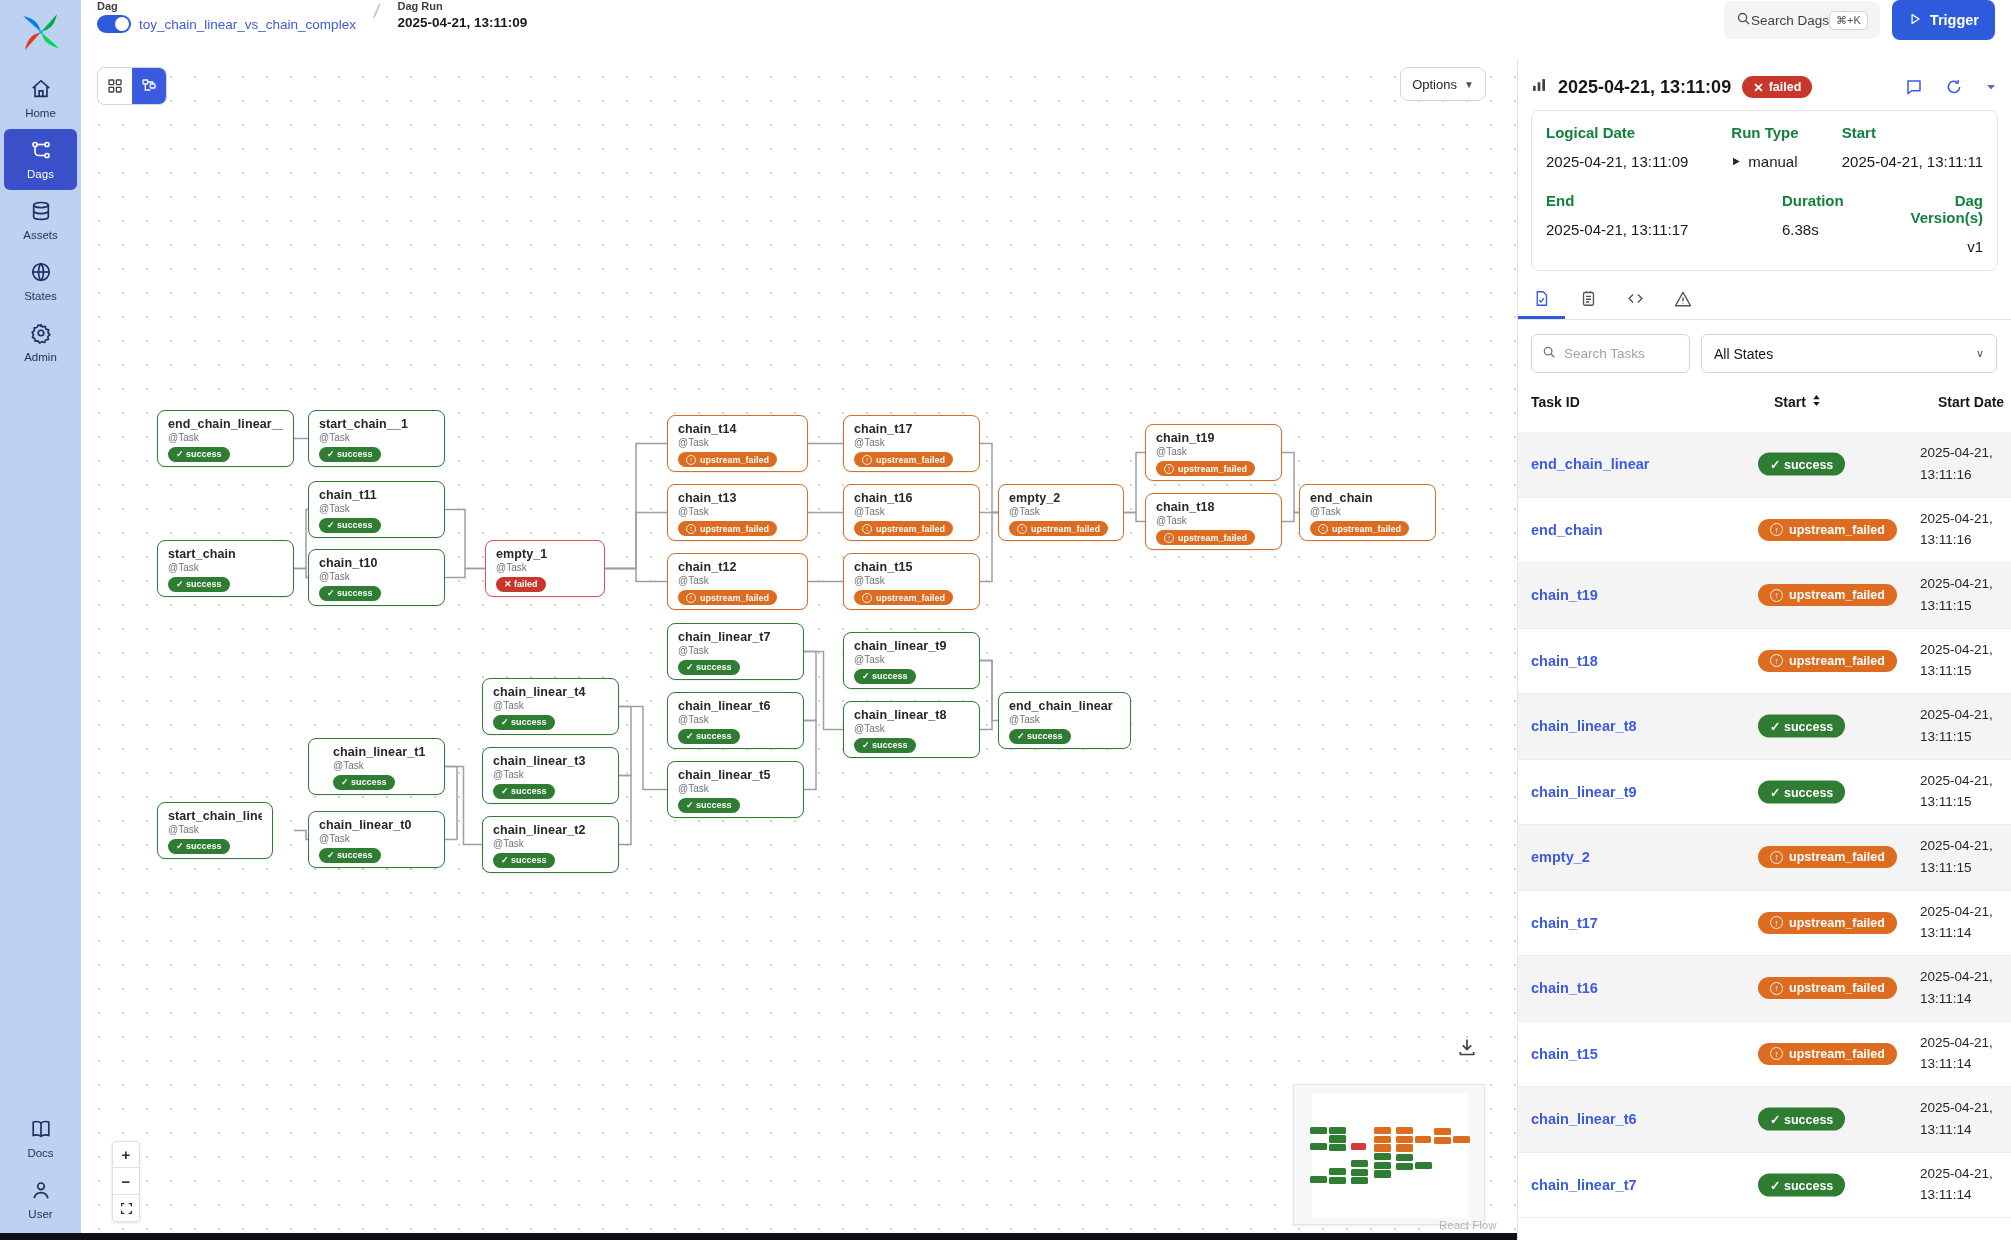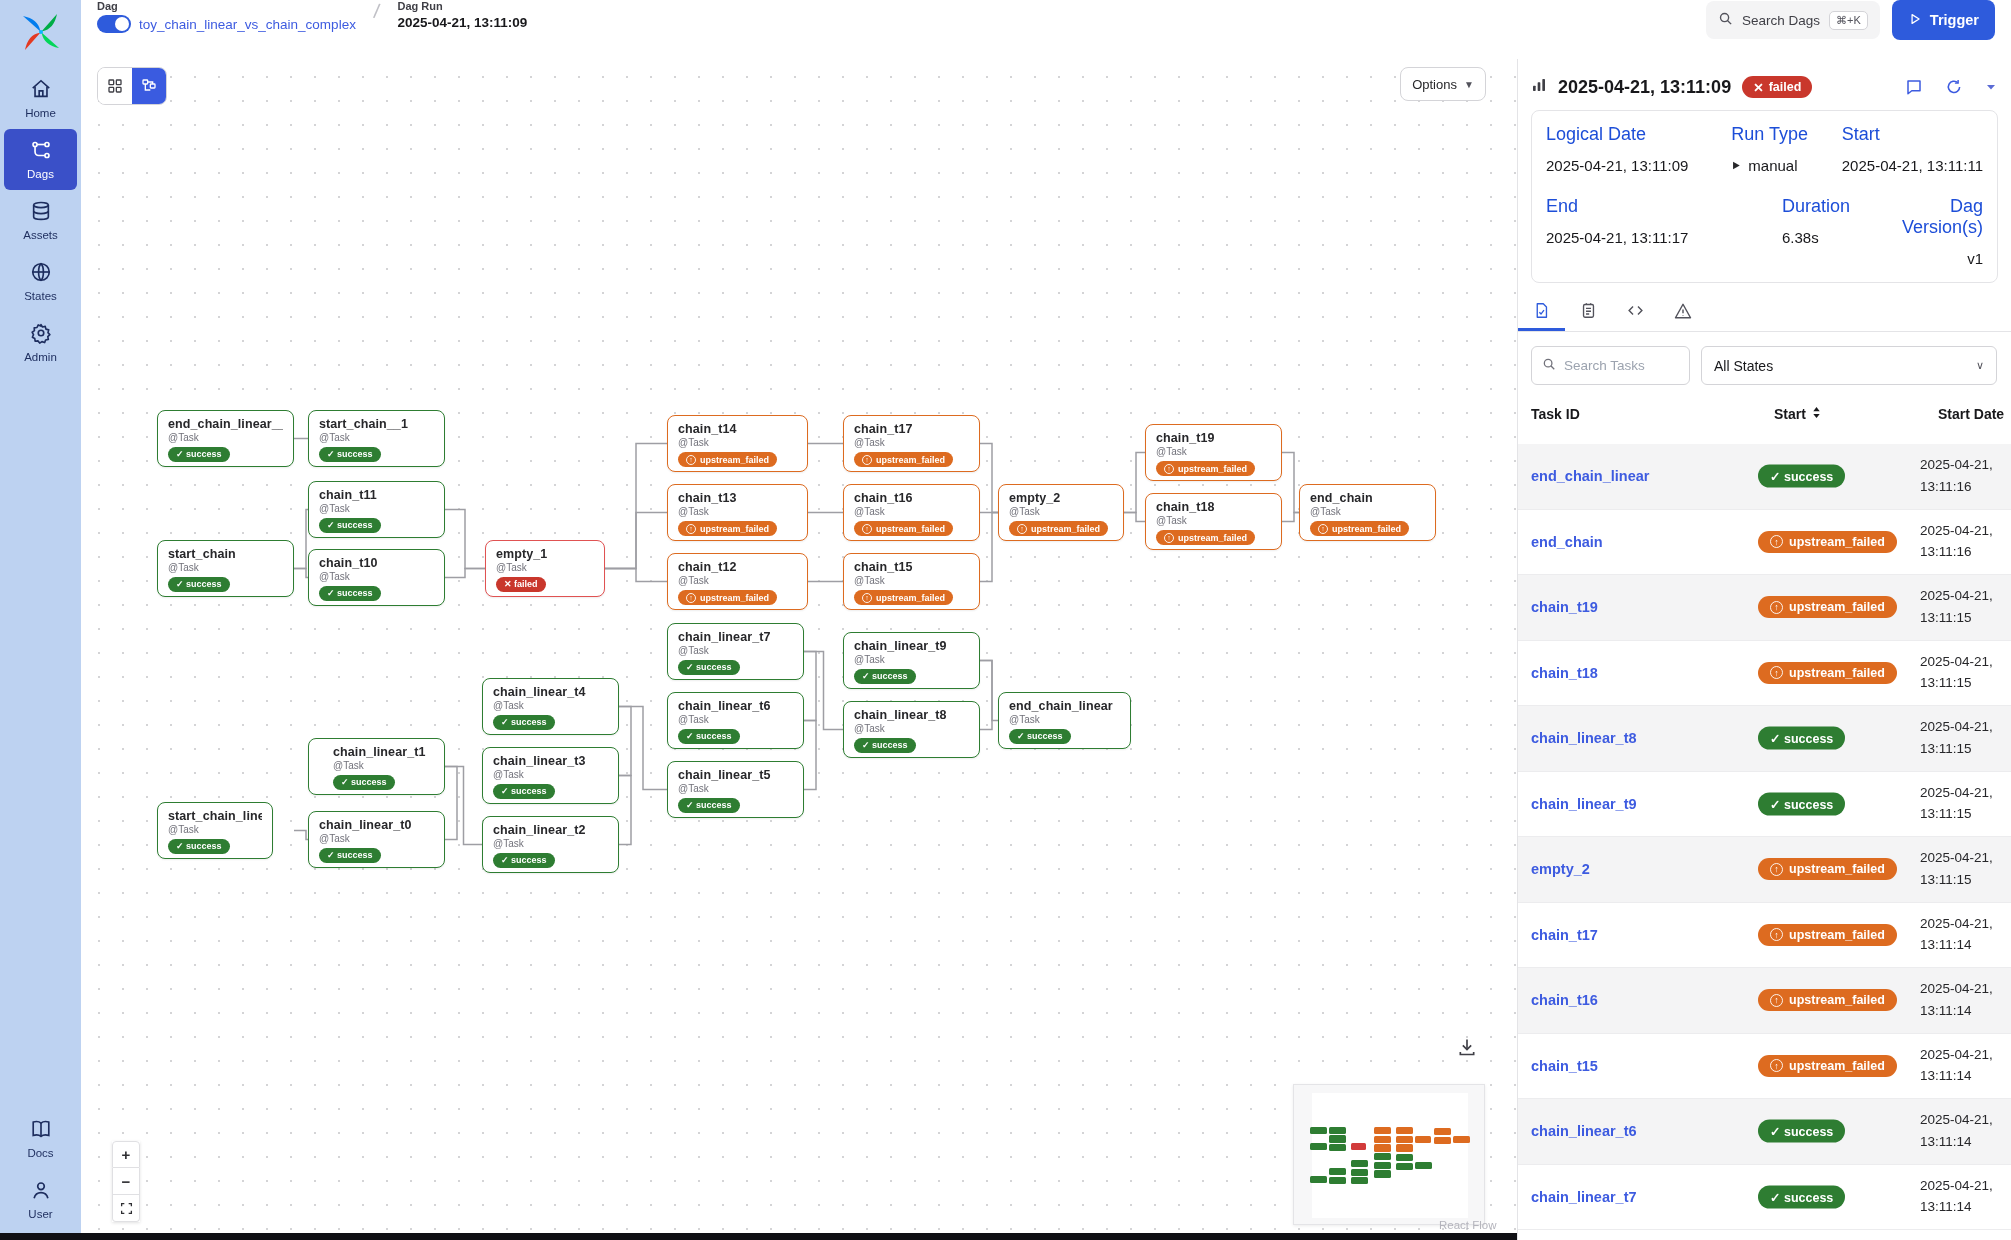--- a/index.html
+++ b/index.html
@@ -20,21 +20,21 @@
   .topbar{position:absolute;left:81px;top:0;width:1930px;height:59px;background:#fff;display:flex;align-items:flex-start;padding:0 16px;z-index:20}
   .crumb-group{display:flex;flex-direction:column;gap:3px}
   .crumb-label{font-size:11px;font-weight:700;color:#3f3f46}
   .crumb-row{display:flex;align-items:center;gap:8px}
   .toggle{width:34px;height:18px;border-radius:999px;background:#2e5bdc;position:relative;cursor:pointer}
   .toggle .knob{position:absolute;right:2px;top:2px;width:14px;height:14px;border-radius:50%;background:#fff}
   .dag-link{font-size:13.5px;color:#3d5be0;font-weight:500;cursor:pointer}
   .crumb-slash{color:#c0c0c6;font-size:20px;margin:0 18px;transform:rotate(8deg)}
   .crumb-value{font-size:13.5px;color:#18181b;font-weight:600}
   .topbar-right{margin-left:auto;display:flex;align-items:center;gap:12px}
-  .search-dags{display:flex;align-items:center;gap:9px;background:#f4f4f5;border-radius:8px;height:38px;padding:0 12px;cursor:pointer}
+  .search-dags{display:flex;align-items:center;background:#f4f4f5;border-radius:8px;height:38px;padding:0 12px;cursor:pointer}
   .search-dags .sd-label{font-size:13.5px;color:#3f3f46}
   .kbd{background:#fff;border:1px solid #d4d4d8;border-radius:5px;font-size:11px;color:#52525b;padding:2px 6px}
   .trigger-btn{display:flex;align-items:center;gap:8px;background:#2e5bdc;color:#fff;border:none;border-radius:8px;height:40px;padding:0 16px;font-size:14.5px;font-weight:600;font-family:inherit;cursor:pointer}
 
   
   .canvas{position:absolute;left:81px;top:59px;width:1436px;height:1181px;background-image:radial-gradient(#d4d4d6 1.3px,transparent 1.3px);background-size:24px 24px;background-position:6px 6px;overflow:hidden}
   .view-toggle{position:absolute;left:16px;top:8px;display:flex;border:1px solid #d4d4d8;border-radius:8px;background:#fff;overflow:hidden;z-index:10}
   .vt-btn{width:34px;height:36px;display:flex;align-items:center;justify-content:center;cursor:pointer;background:#fff}
   .vt-btn.selected{background:#3a5be0}
   .options-btn{position:absolute;left:1319px;top:8px;width:86px;height:34px;border:1px solid #d4d4d8;border-radius:8px;background:#fff;display:flex;align-items:center;justify-content:center;gap:7px;font-size:13px;color:#27272a;cursor:pointer;z-index:10}
@@ -65,21 +65,21 @@
   
   .panel{position:absolute;left:1517px;top:59px;width:494px;height:1181px;background:#fff;border-left:1px solid #e4e4e7;overflow:hidden}
   .panel-head{display:flex;align-items:center;gap:11px;padding:17px 14px 10px 13px}
   .run-title{font-size:18px;font-weight:700;color:#18181b;white-space:nowrap}
   .status-pill{display:inline-flex;align-items:center;gap:5px;background:#c9372c;color:#fff;border-radius:999px;font-size:12.5px;font-weight:600;padding:3.5px 11px}
   .panel-head-icons{margin-left:auto;display:flex;align-items:center;gap:22px}
   .ph-icon{cursor:pointer;display:flex;align-items:center}
   .details-card{margin:2px 13px 0 13px;border:1px solid #e4e4e7;border-radius:8px;padding:13px 14px 15px 14px}
   .drow{display:flex;margin-bottom:0}
   .drow + .drow{margin-top:22px}
-  .dcol .dlabel{font-size:18px;font-weight:400;color:#1d4ed8;margin-bottom:12px}
+  .dcol .dlabel{font-size:15px;font-weight:700;color:#15803d;margin-bottom:12px}
   .dcol .dvalue{font-size:15px;color:#18181b;white-space:nowrap}
   .dr1-c1{width:193px}.dr1-c2{width:115px}.dr1-c3{flex:1}
   .dr2-c1{width:236px}.dr2-c2{width:110px}.dr2-c3{flex:1;text-align:right}
   .run-type-val{display:flex;align-items:center;gap:7px}
   .tabs{display:flex;border-bottom:1px solid #e4e4e7;margin-top:14px}
   .tab{width:47px;height:34px;display:flex;align-items:center;justify-content:center;cursor:pointer;border-bottom:3px solid transparent}
   .tab.active{border-bottom-color:#2e5bdc}
   .task-controls{display:flex;gap:11px;padding:14px 14px 13px 13px}
   .search-tasks{display:flex;align-items:center;gap:8px;border:1px solid #d4d4d8;border-radius:6px;height:39px;width:159px;padding:0 10px}
   .search-tasks input{border:none;outline:none;width:105px;font-size:13.5px;font-family:inherit;color:#18181b}

